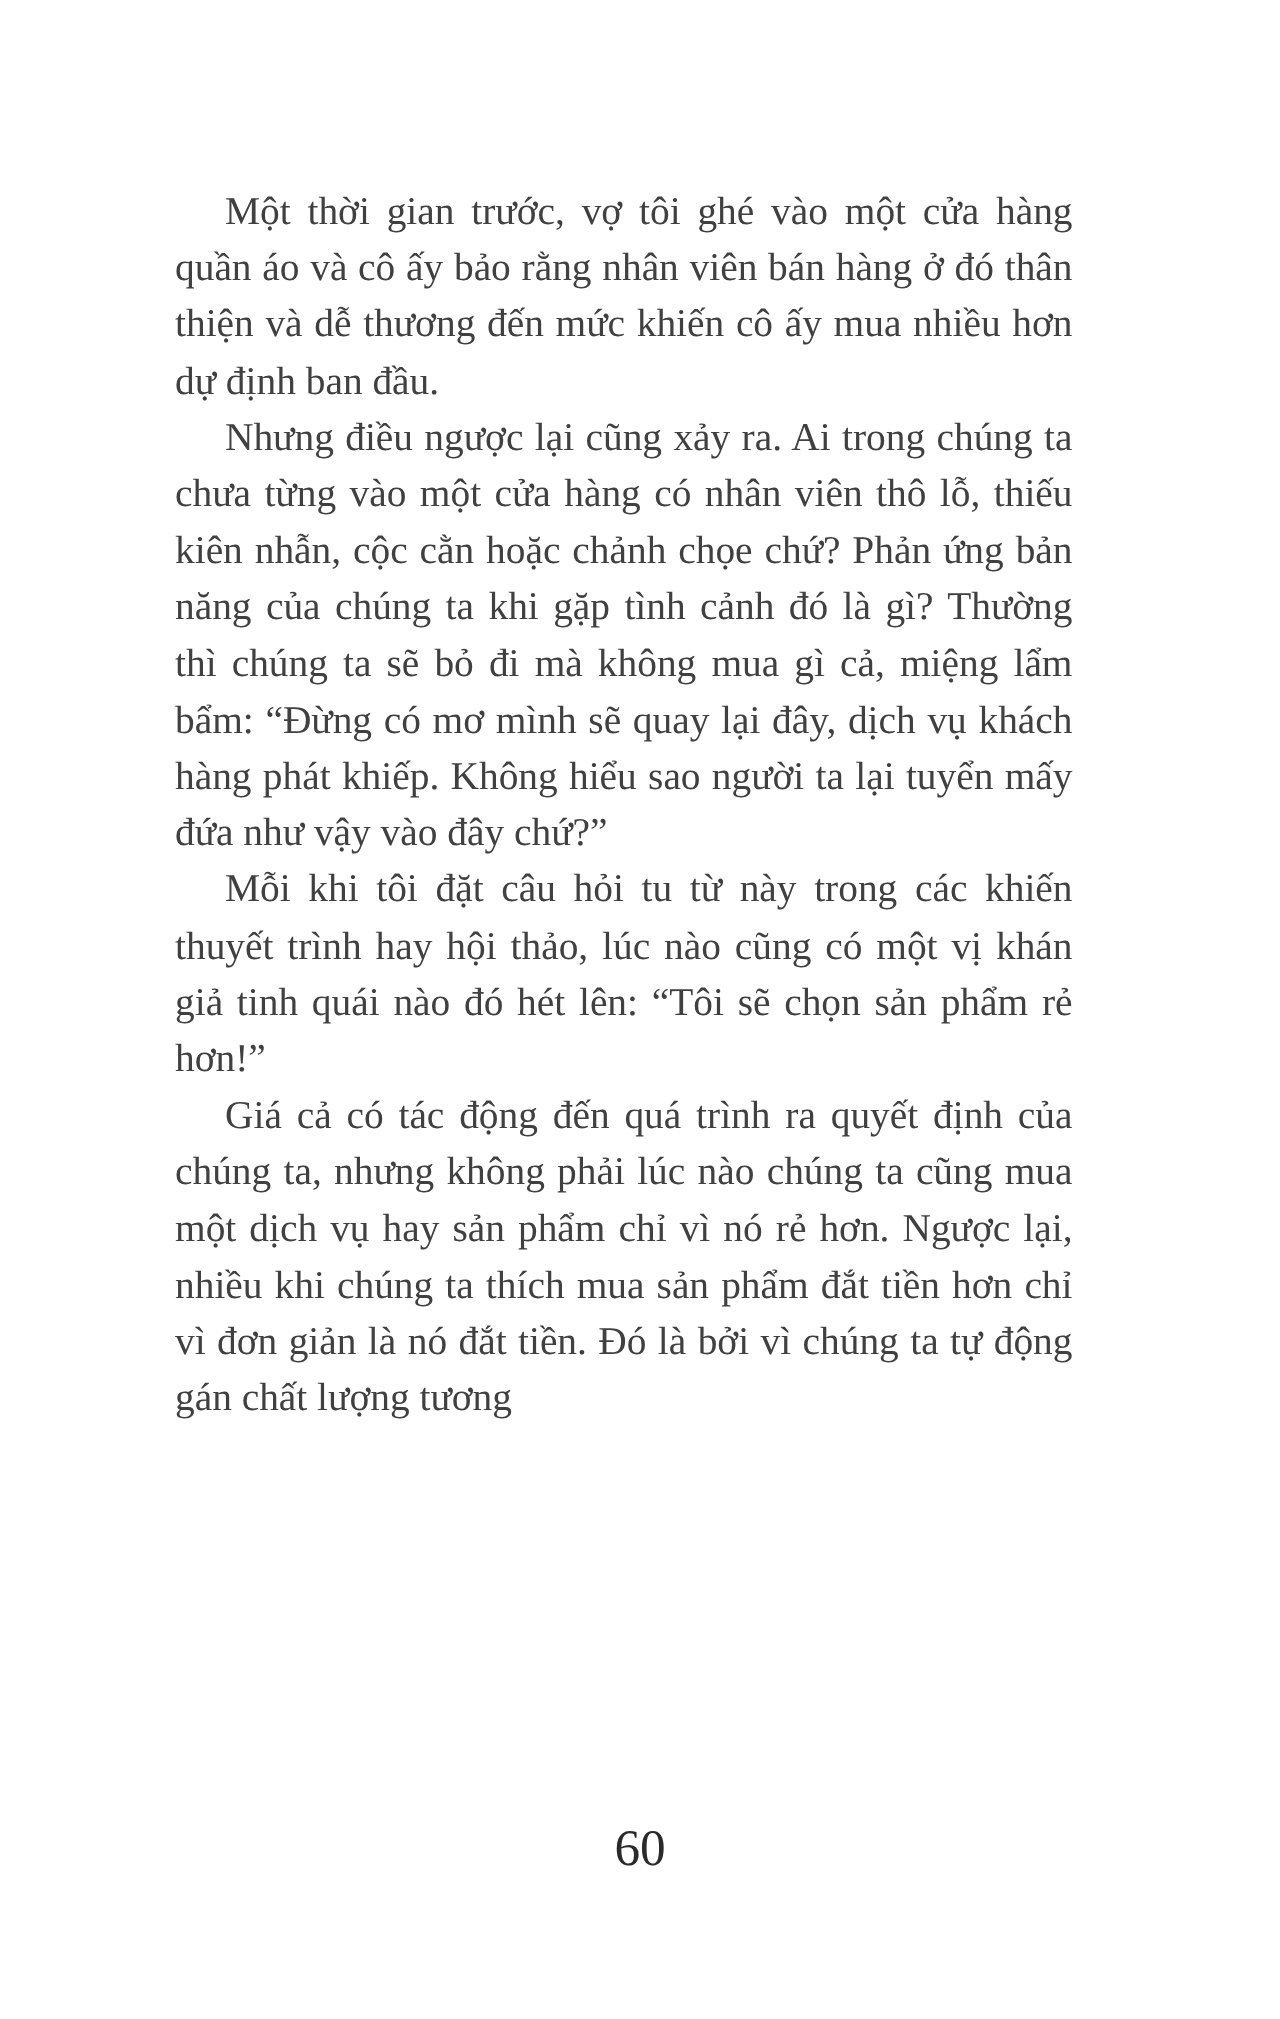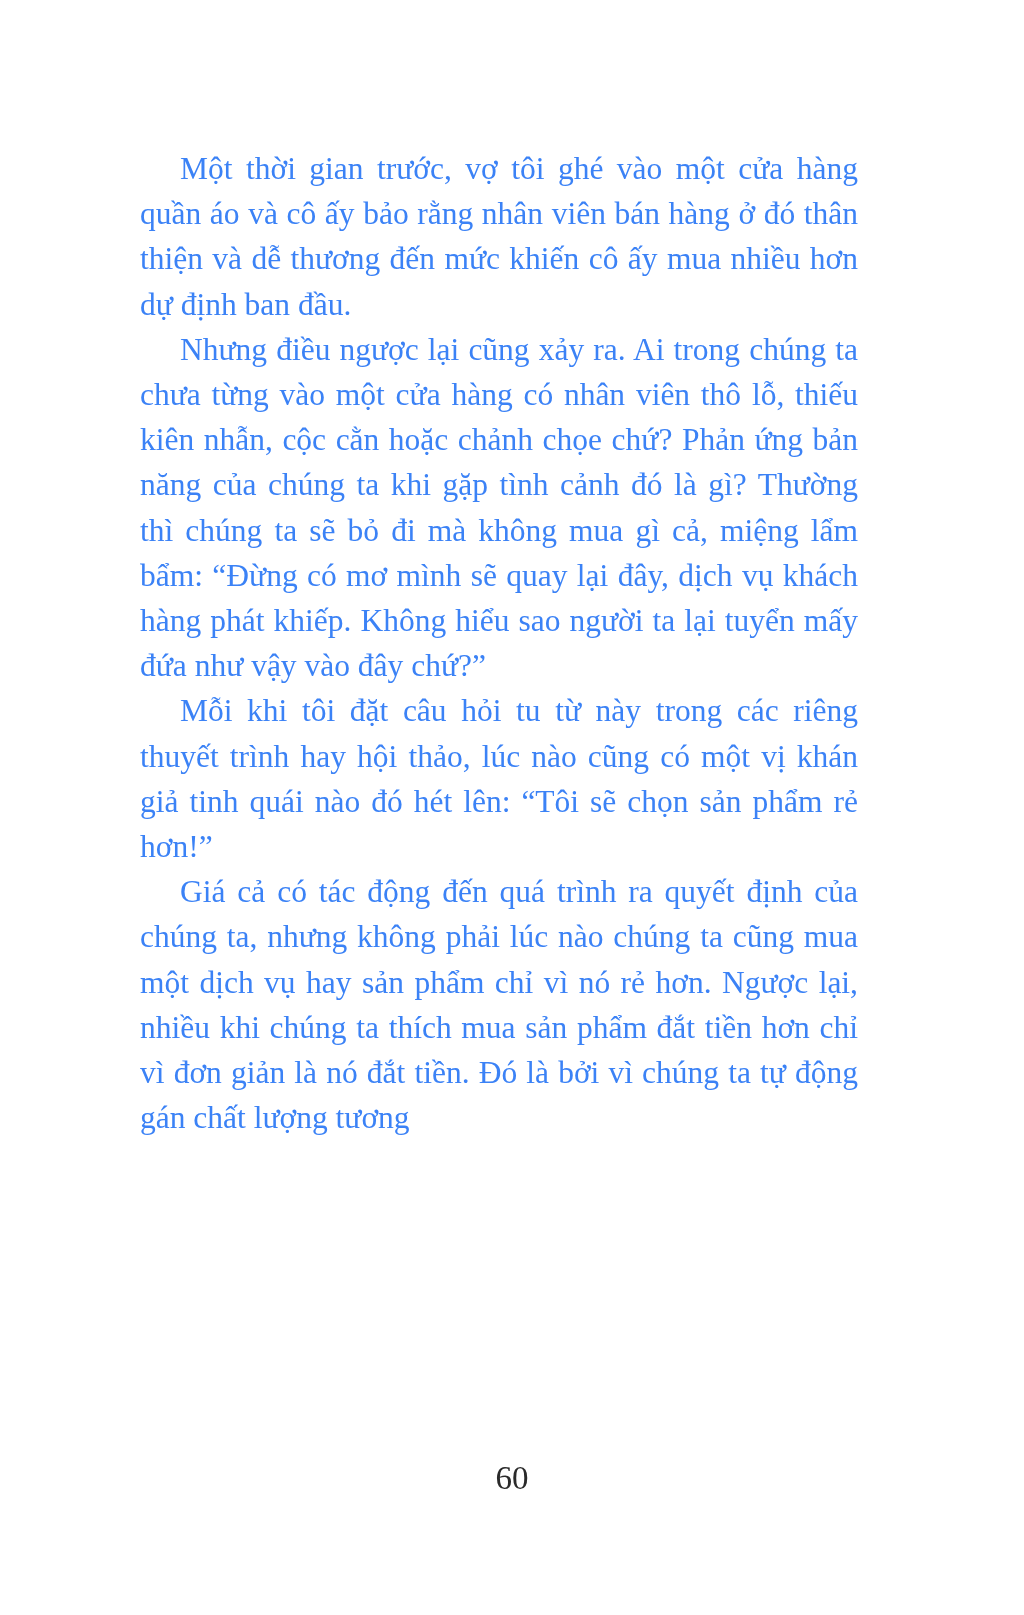--- a/index.html
+++ b/index.html
@@ -13,46 +13,46 @@
     height: 1615px;
     background: #ffffff;
     overflow: hidden;
     font-family: "Liberation Serif", "DejaVu Serif", serif;
   }
   .text-block {
     position: absolute;
     top: 146px;
     left: 140px;
     width: 718px;
-    color: #3b82f6;
+    color: #404040;
     font-size: 31.5px;
     line-height: 45.2px;
     text-align: justify;
     text-justify: inter-word;
   }
   .text-block p {
     margin: 0;
     padding: 0;
     text-indent: 40px;
   }
   .page-number {
     position: absolute;
     top: 1458px;
     left: 0;
     width: 100%;
     text-align: center;
     color: #2a2a2a;
-    font-size: 33px;
+    font-size: 41px;
     line-height: 40px;
   }
 </style>
 </head>
 <body>
 
 <div class="page">
   <div class="text-block">
     <p>Một thời gian trước, vợ tôi ghé vào một cửa hàng quần áo và cô ấy bảo rằng nhân viên bán hàng ở đó thân thiện và dễ thương đến mức khiến cô ấy mua nhiều hơn dự định ban đầu.</p>
     <p>Nhưng điều ngược lại cũng xảy ra. Ai trong chúng ta chưa từng vào một cửa hàng có nhân viên thô lỗ, thiếu kiên nhẫn, cộc cằn hoặc chảnh chọe chứ? Phản ứng bản năng của chúng ta khi gặp tình cảnh đó là gì? Thường thì chúng ta sẽ bỏ đi mà không mua gì cả, miệng lẩm bẩm: “Đừng có mơ mình sẽ quay lại đây, dịch vụ khách hàng phát khiếp. Không hiểu sao người ta lại tuyển mấy đứa như vậy vào đây chứ?”</p>
-    <p>Mỗi khi tôi đặt câu hỏi tu từ này trong các riêng thuyết trình hay hội thảo, lúc nào cũng có một vị khán giả tinh quái nào đó hét lên: “Tôi sẽ chọn sản phẩm rẻ hơn!”</p>
+    <p>Mỗi khi tôi đặt câu hỏi tu từ này trong các khiến thuyết trình hay hội thảo, lúc nào cũng có một vị khán giả tinh quái nào đó hét lên: “Tôi sẽ chọn sản phẩm rẻ hơn!”</p>
     <p>Giá cả có tác động đến quá trình ra quyết định của chúng ta, nhưng không phải lúc nào chúng ta cũng mua một dịch vụ hay sản phẩm chỉ vì nó rẻ hơn. Ngược lại, nhiều khi chúng ta thích mua sản phẩm đắt tiền hơn chỉ vì đơn giản là nó đắt tiền. Đó là bởi vì chúng ta tự động gán chất lượng tương</p>
   </div>
   <div class="page-number">60</div>
 </div>
 
 </body></html>

